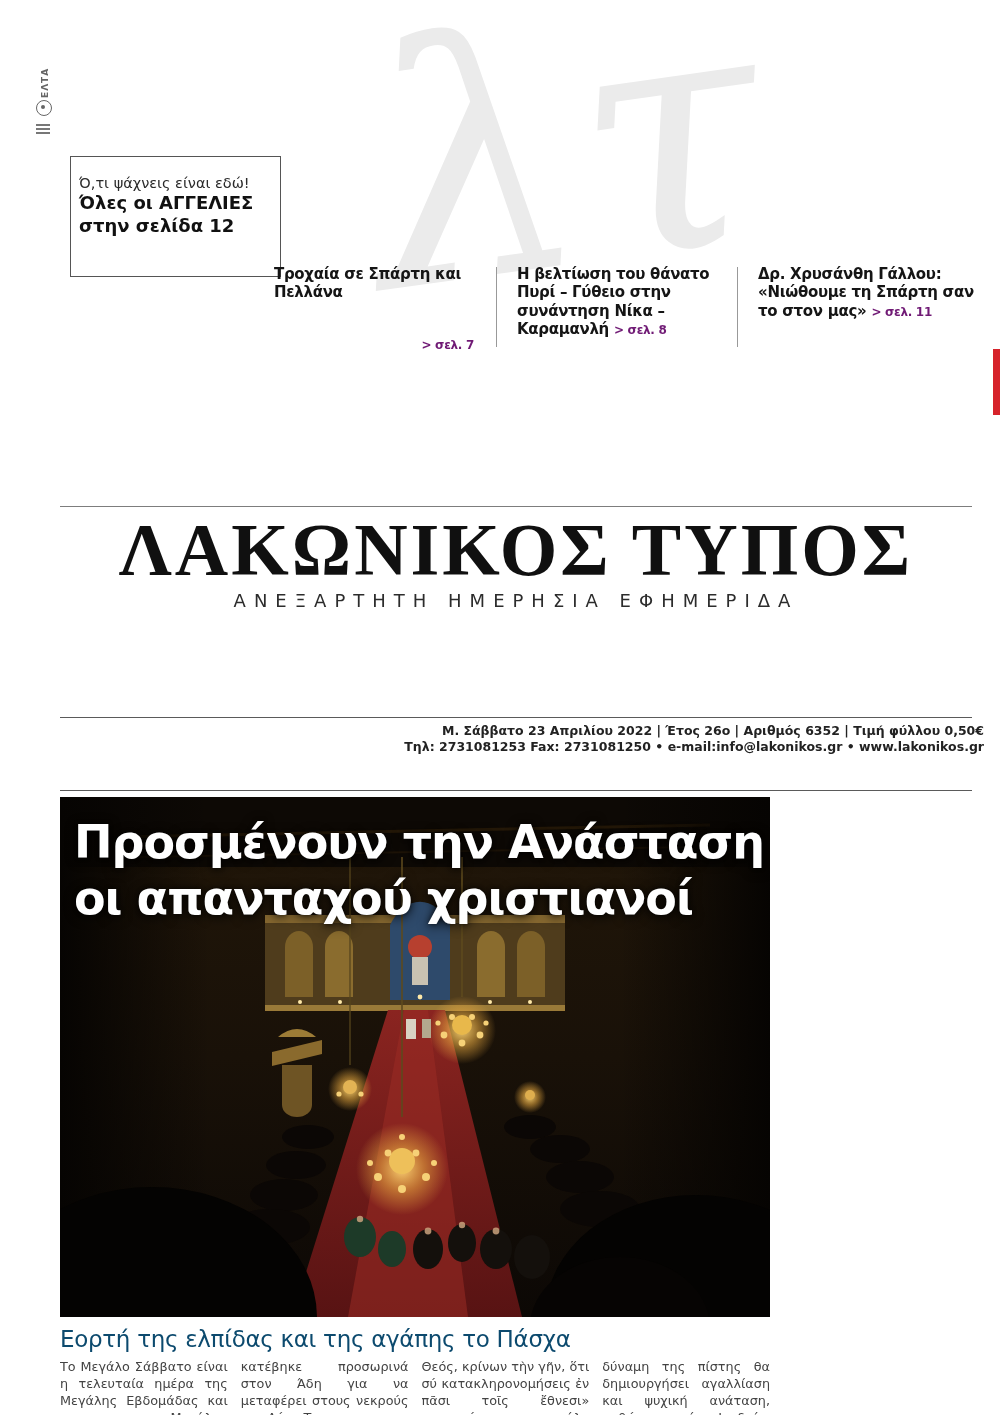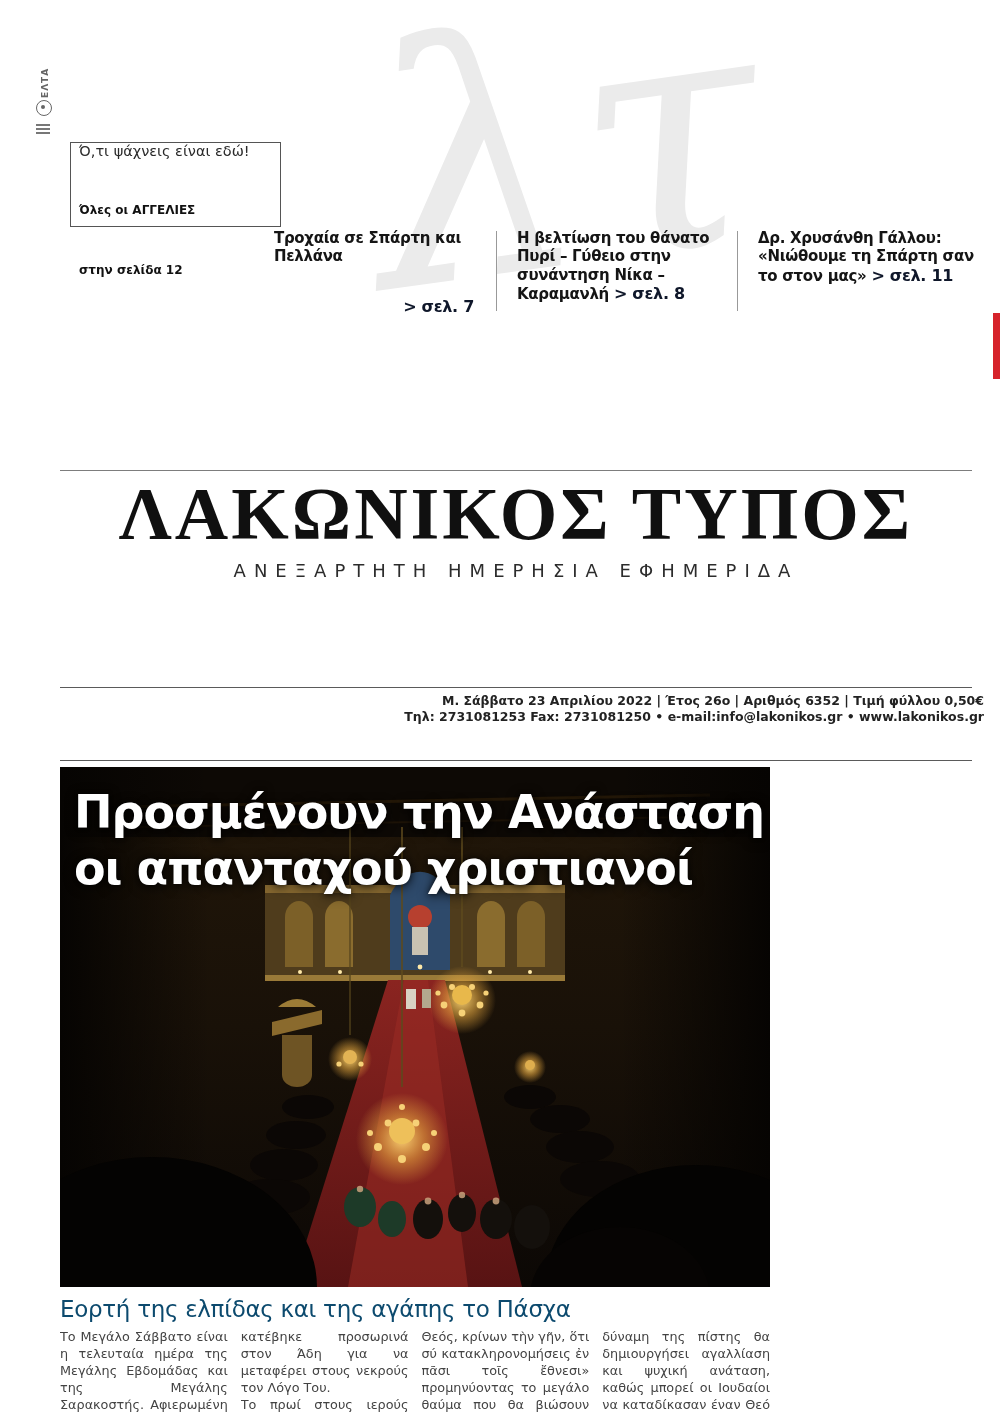--- a/index.html
+++ b/index.html
@@ -14,39 +14,39 @@
   .layer{position:relative;z-index:1;}
   
   #stamps{left:34px;top:54px;width:28px;height:92px;color:#666;}
   #elta-text{transform:rotate(-90deg) translate(-14px,0);transform-origin:top left;
              font-size:9px;letter-spacing:1px;font-weight:bold;position:absolute;top:30px;left:6px;}
   .postal-circle{position:absolute;top:46px;left:2px;width:14px;height:14px;border:1.5px solid #666;border-radius:50%;}
   .postal-circle:after{content:"";position:absolute;left:4px;top:4px;width:4px;height:4px;background:#666;border-radius:50%;}
   #postal-bars{position:absolute;top:70px;left:2px;width:14px;}
   #postal-bars div{height:2px;background:#777;margin-bottom:2px;}
   
-  #adsbox{left:70px;top:50px;width:193px;height:83px;border:1.5px solid #555;padding:0 8px;}
+  #adsbox{left:70px;top:64px;width:193px;height:83px;border:1.5px solid #555;padding:18px 8px;}
   #adsbox .l1{font-size:14.5px;color:#2a2a2a;}
-  #adsbox .l2,#adsbox .l3{font-size:12px;font-weight:bold;color:#111;line-height:1.3;margin-top:44px;}
+  #adsbox .l2,#adsbox .l3{font-size:18px;font-weight:bold;color:#111;line-height:1.3;}
   #teasers{left:274px;top:52px;width:700px;height:88px;display:flex;gap:8px;}
   .teaser{font-size:15px;font-weight:bold;color:#151515;line-height:1.22;letter-spacing:-0.3px;position:relative;}
   .t1{width:206px;padding-right:8px;}
   .t2{width:212px;padding-left:12px;}
   .t3{flex:1;padding-left:12px;}
   .tdiv{width:1px;background:#999;height:80px;margin-top:2px;}
-  .pageref{font-size:16px;font-weight:bold;color:#0f172a;white-space:nowrap;text-align:right;}
+  .pageref{font-size:12px;font-weight:bold;color:#701a75;white-space:nowrap;text-align:right;}
   .t1 .pageref{position:absolute;right:14px;bottom:0;}
   #red-strip{left:993px;top:48px;width:7px;height:66px;background:#d6232b;}
   .hrule{height:1px;background:#7d7d7d;}
   #rule-top{left:60px;top:139px;width:912px;}
   
   #masthead{left:60px;top:144px;width:912px;text-align:center;}
   #paper-title{font-family:Liberation Serif, serif;font-weight:bold;
                font-size:74px;line-height:1.05;color:#101010;letter-spacing:3px;}
-  #paper-subtitle{margin-top:6px;font-size:18px;letter-spacing:8px;color:#2c2c2c;}
+  #paper-subtitle{font-size:18px;letter-spacing:8px;color:#2c2c2c;}
   #rule-m1{left:60px;top:250px;width:912px;background:#5a5a5a;}
   #dateline{left:72px;top:255px;width:912px;text-align:right;font-size:12.5px;font-weight:bold;color:#222;line-height:1.3;}
   #rule-m2{left:60px;top:290px;width:912px;background:#5a5a5a;}
   
   #main-col{left:60px;top:296px;width:710px;}
   #church-photo{position:relative;width:710px;height:520px;overflow:hidden;background:#14100a;}
   #church-photo svg{display:block;width:100%;height:100%;}
   #lead-headline{position:absolute;left:14px;top:17px;font-size:46px;line-height:1.22;
                  font-weight:bold;color:#fff;letter-spacing:-1px;
                  text-shadow:0 2px 12px rgba(0,0,0,.85),0 0 4px rgba(0,0,0,.6);}

